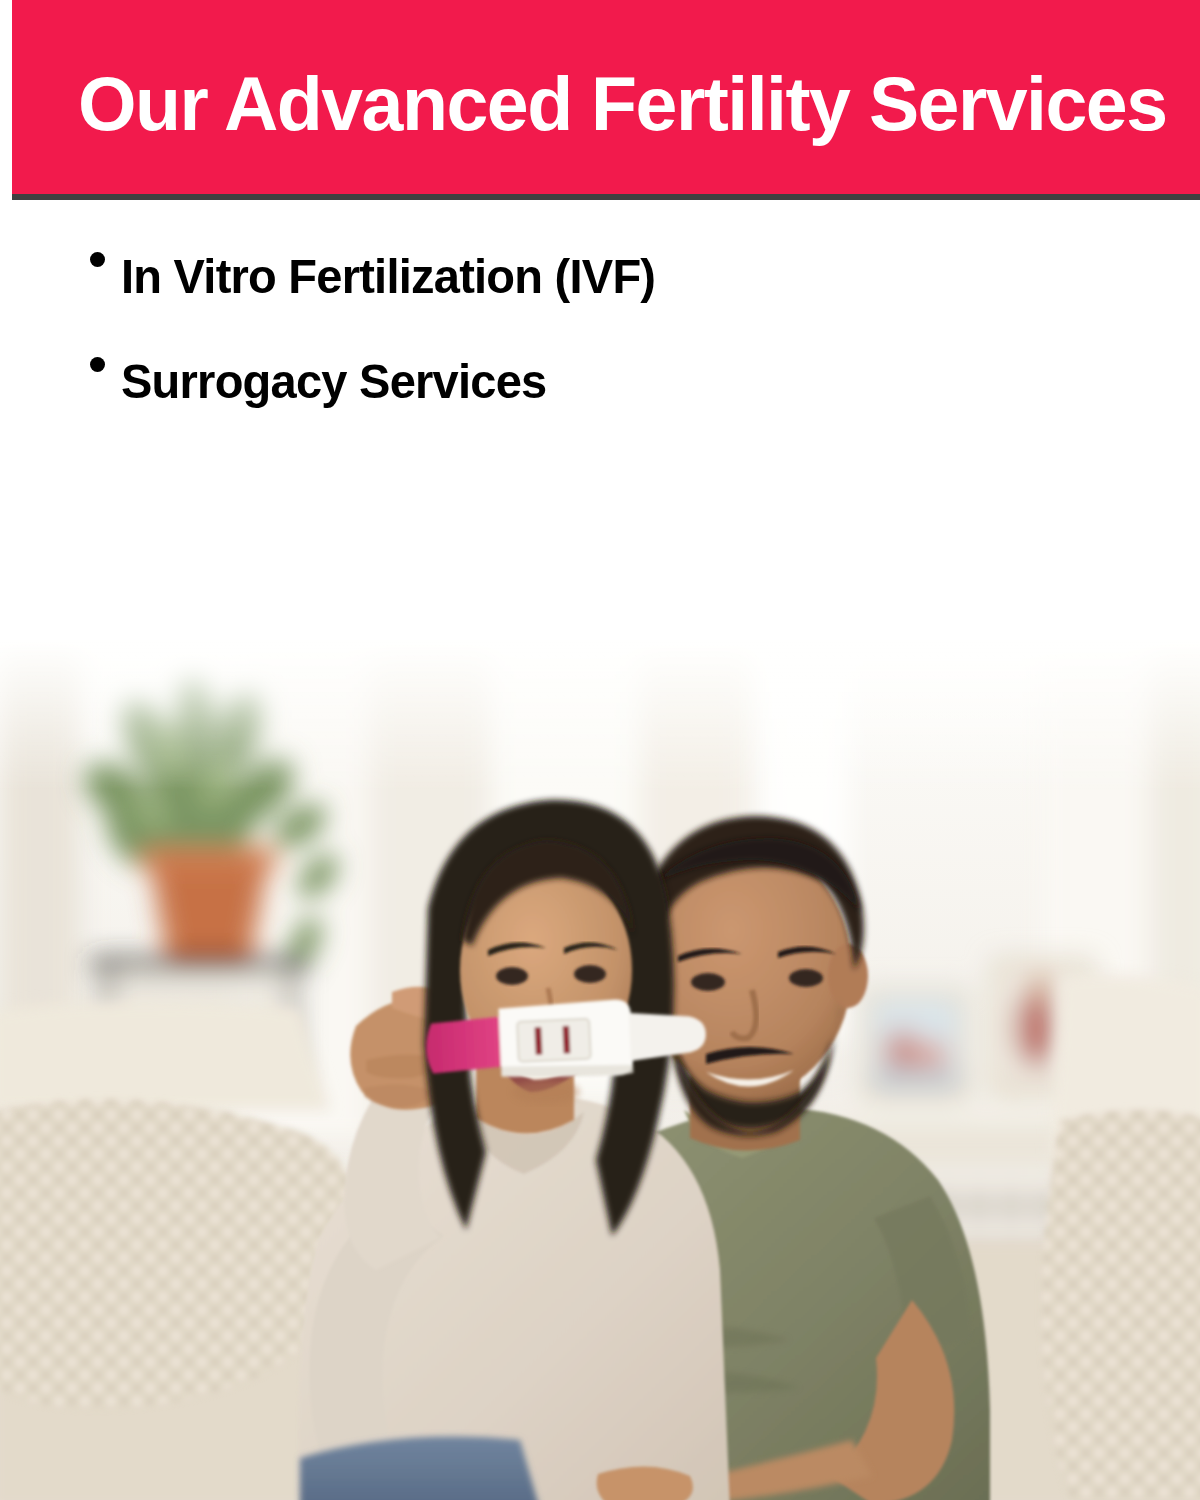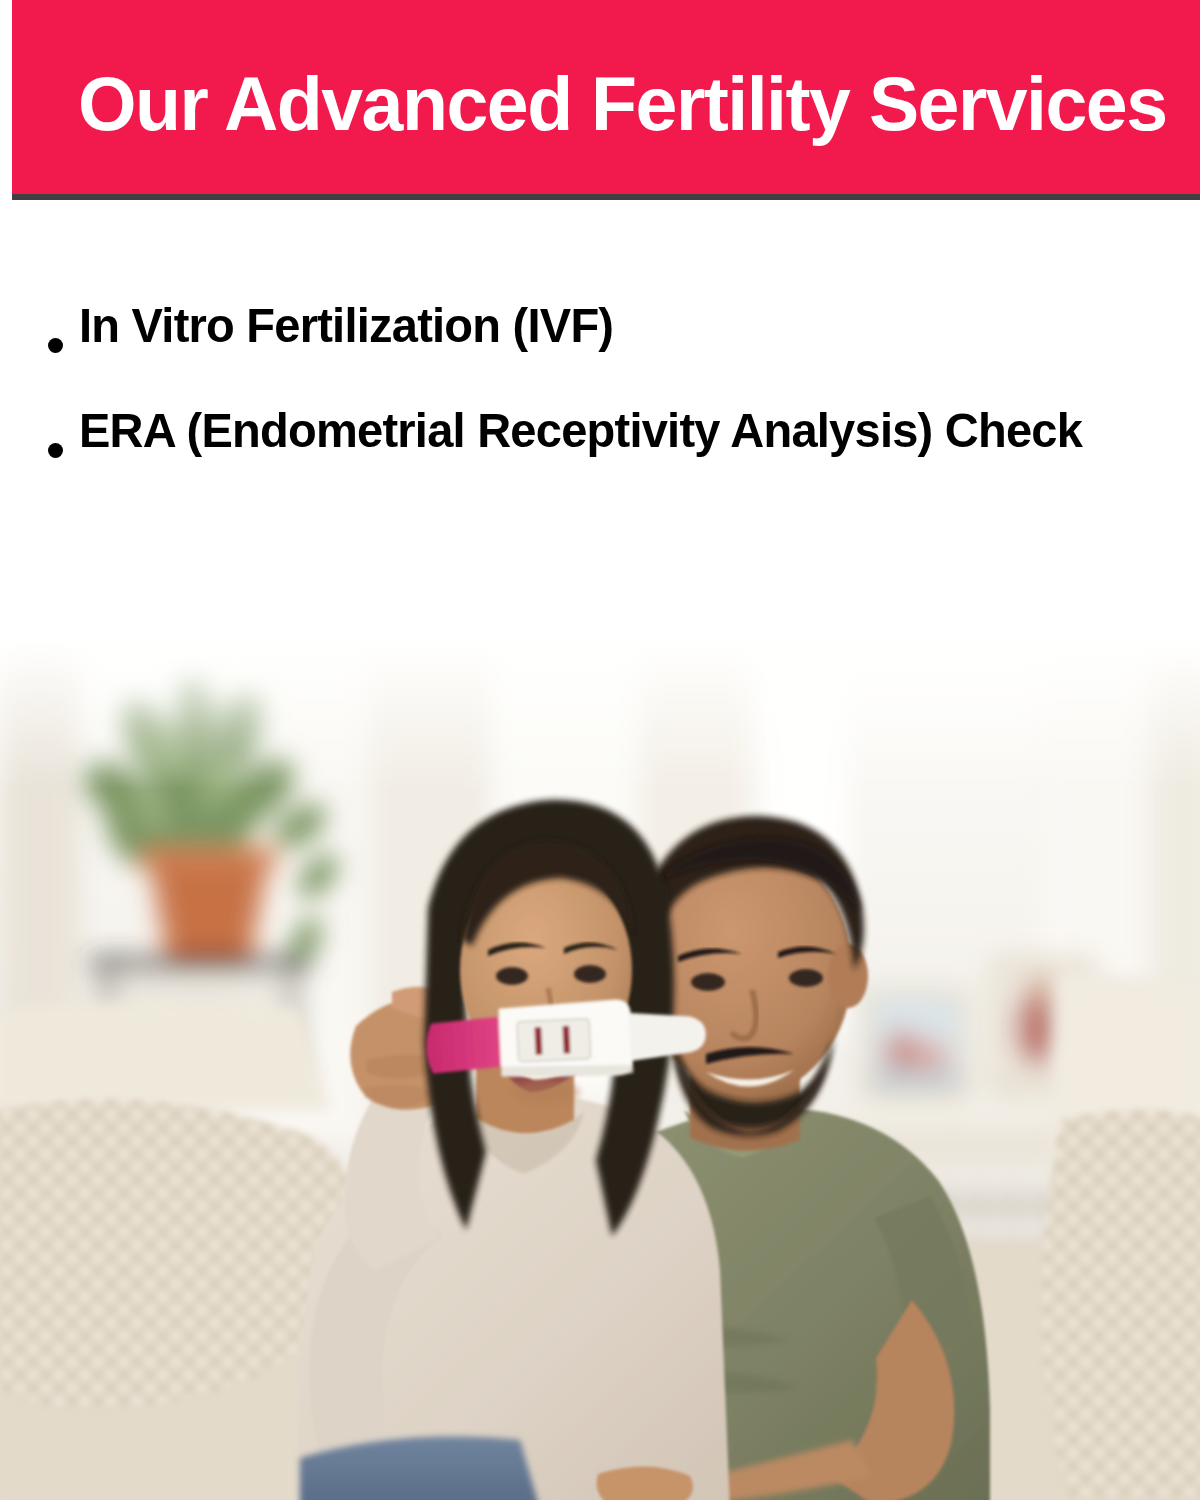--- a/index.html
+++ b/index.html
@@ -60,23 +60,24 @@
   .bullets {
     position: absolute;
     left: 0;
     top: 248px;
     width: 1200px;
   }
   .bullet-row {
     position: relative;
     height: 105px;
     display: flex;
-    align-items: flex-end;
-    padding-left: 48px;
+    align-items: flex-start;
+    padding-left: 62px;
     box-sizing: border-box;
+    margin-left: 28px;
   }
   .bullet-dot {
     flex: 0 0 auto;
     width: 15px;
     height: 15px;
     border-radius: 50%;
     background: #000000;
     margin-right: 16px;
     margin-top: 4px;
   }
@@ -390,21 +391,21 @@
 
   <div class="bullets">
 
     <div class="bullet-row">
       <span class="bullet-dot"></span>
       <span class="bullet-text" style="transform: scaleX(0.96);">In Vitro Fertilization (IVF)</span>
     </div>
 
 
 
-
-    <div class="bullet-row on-photo">
+    <div class="bullet-row">
       <span class="bullet-dot"></span>
-      <span class="bullet-text" style="transform: scaleX(0.96);">ERA (Endometrial Receptivity Analysis) Check</span>
+      <span class="bullet-text" style="transform: scaleX(0.96);">Surrogacy Services</span>
     </div>
 
+
   </div>
 
 </div>
 
 </body></html>

